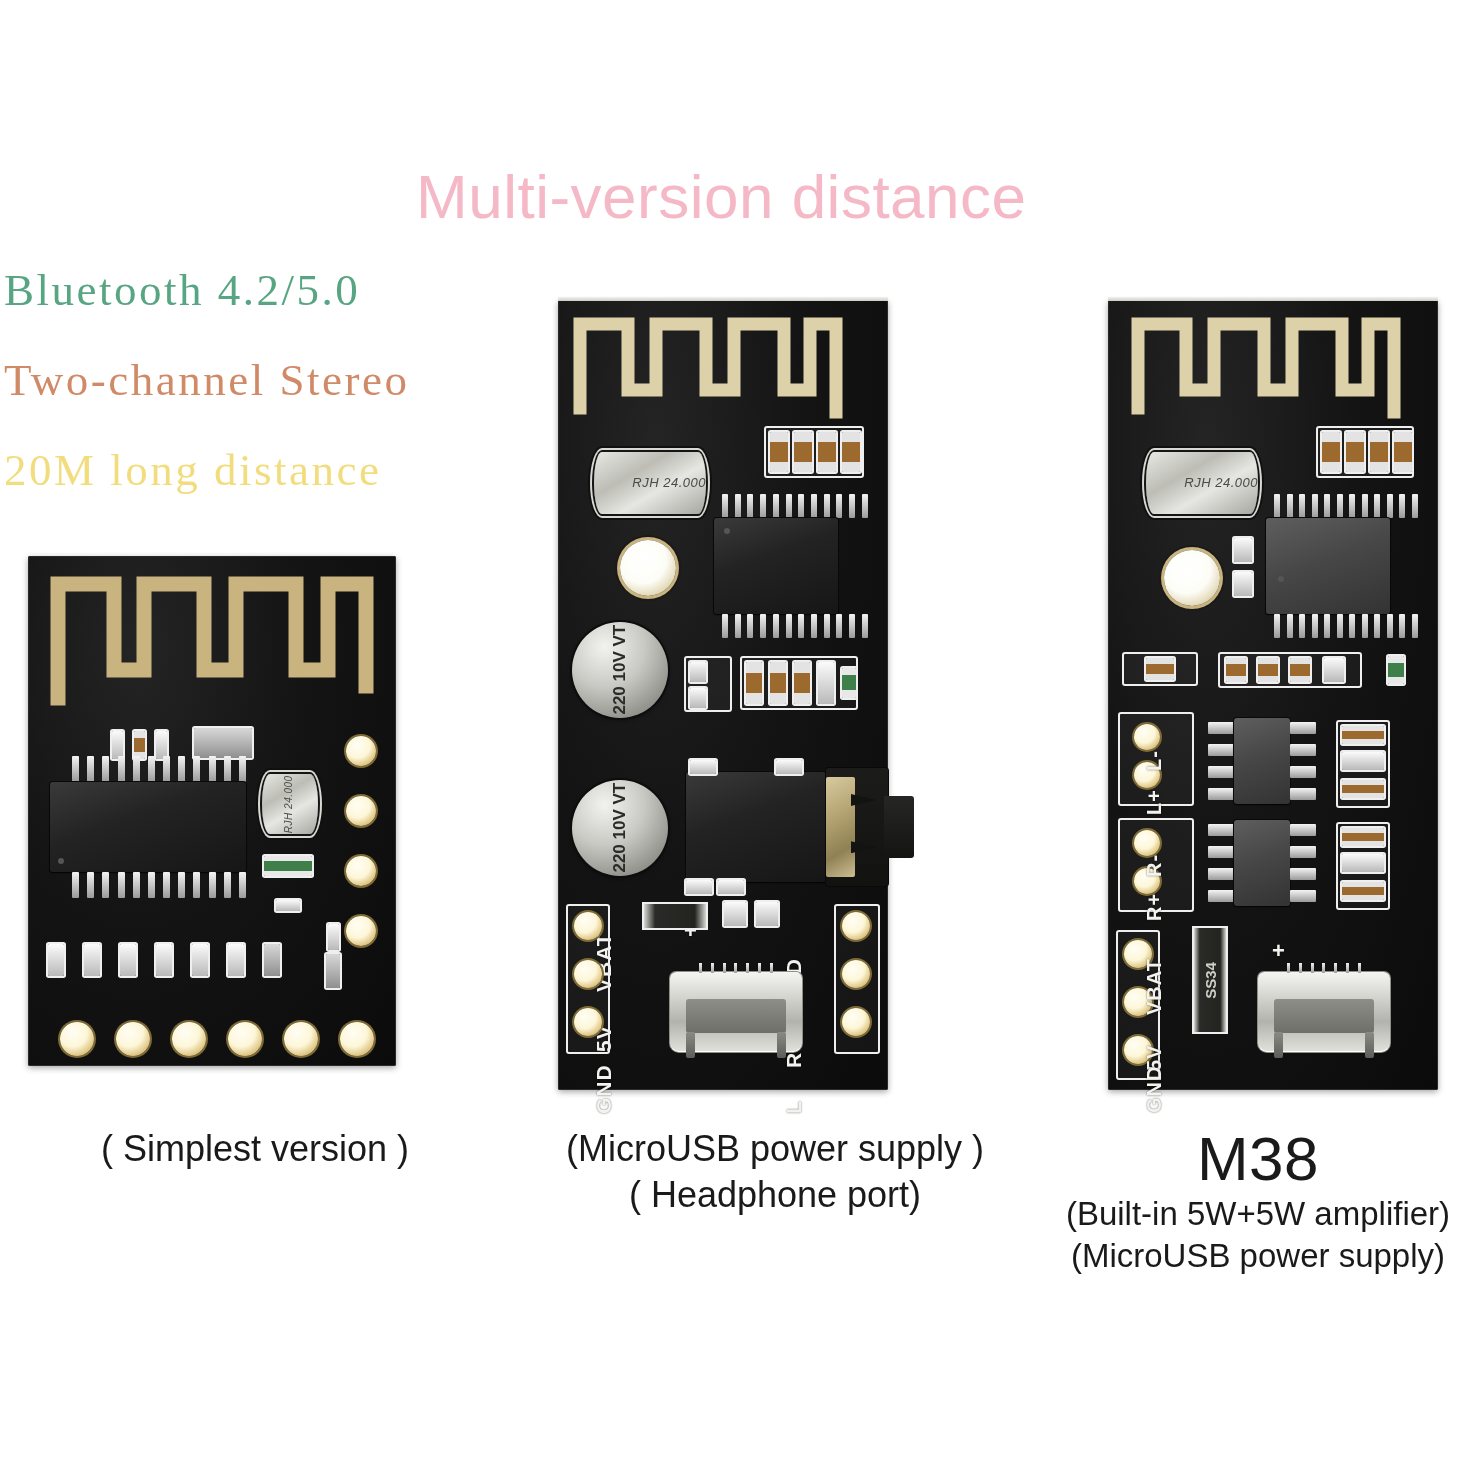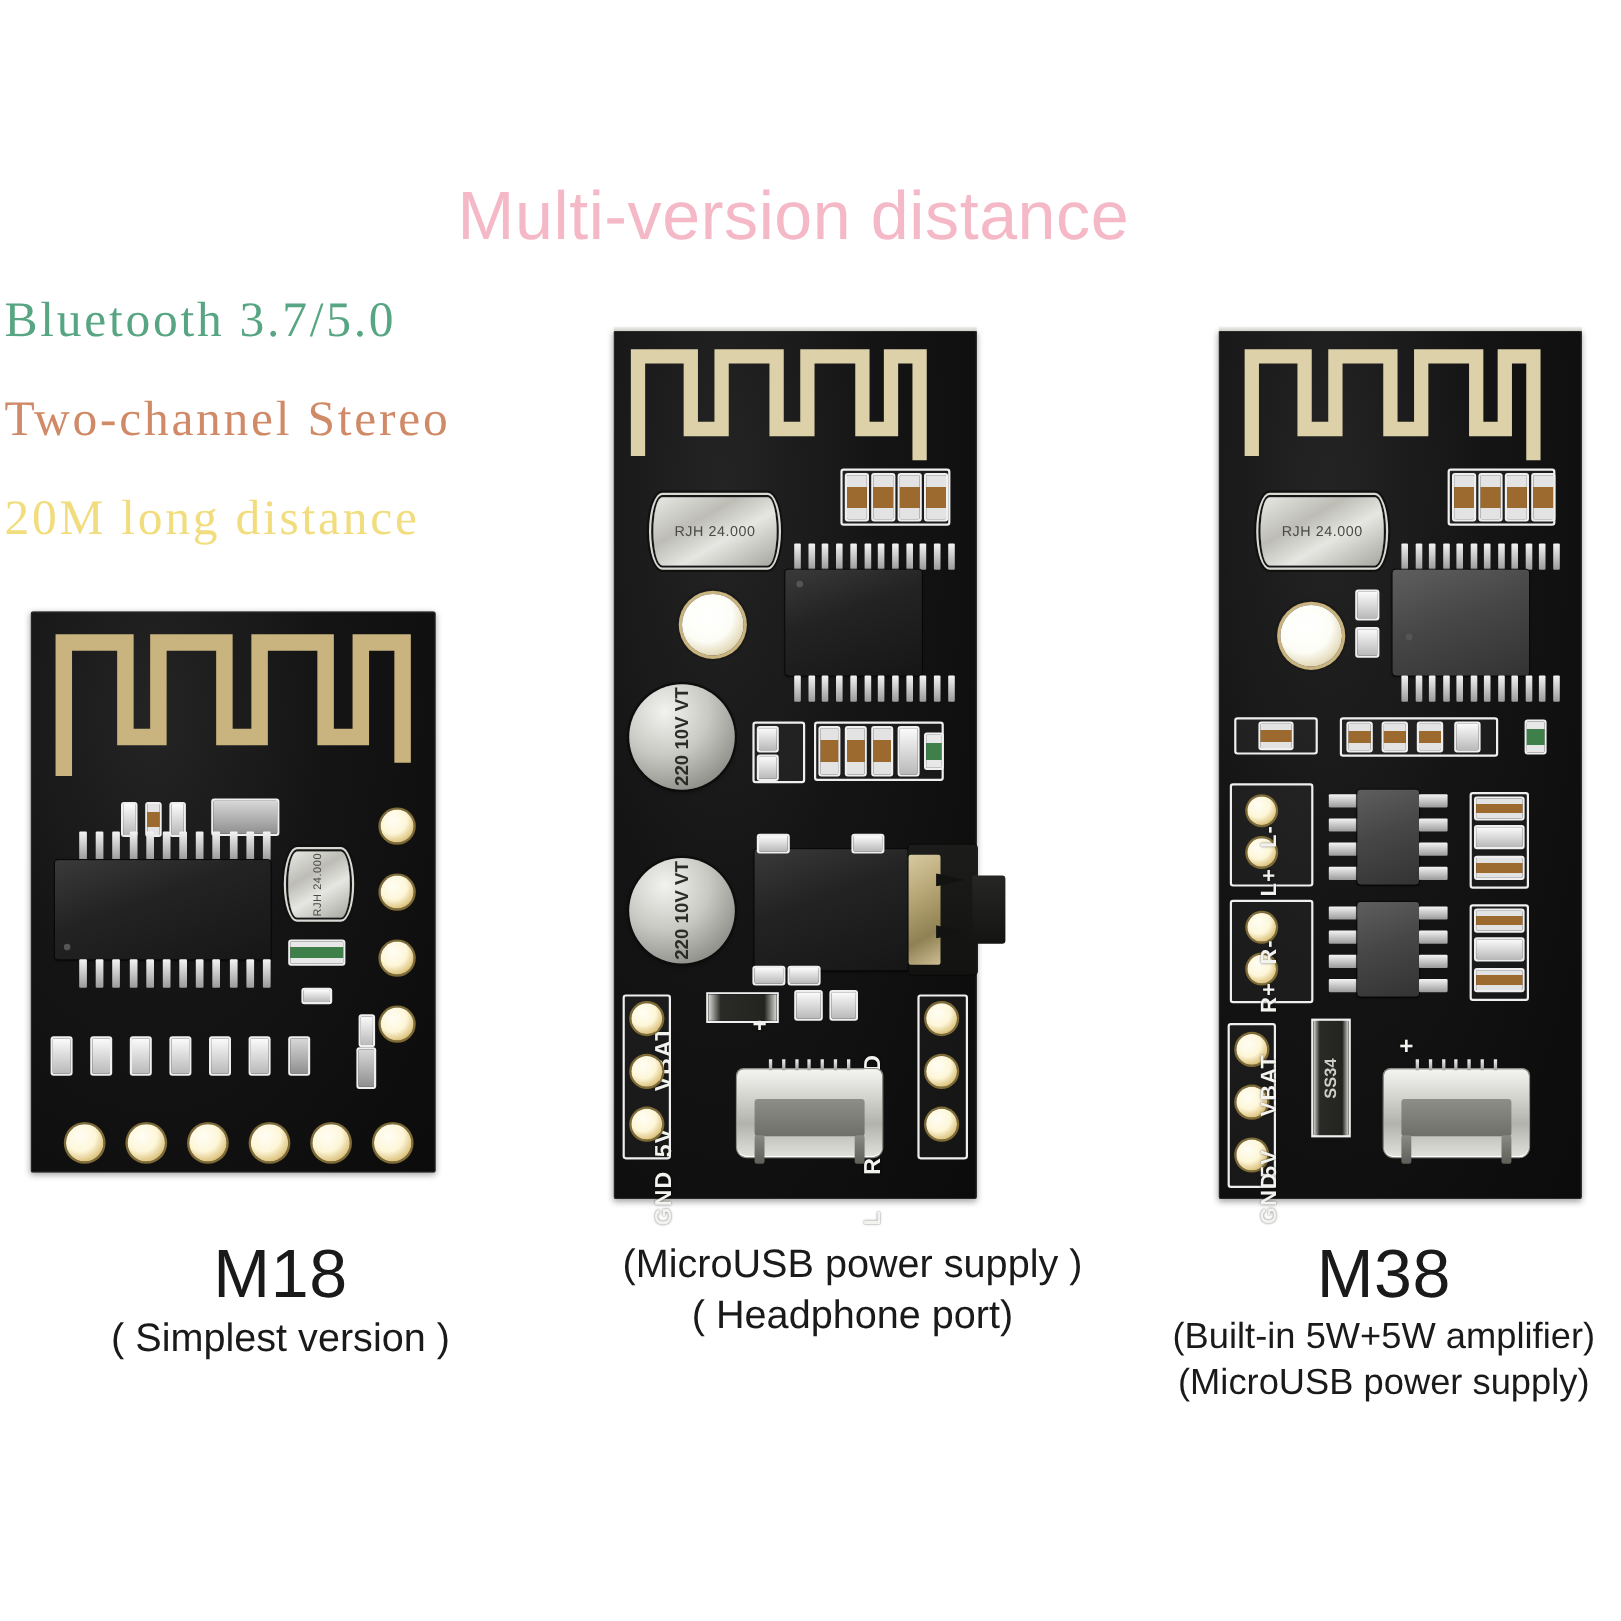--- a/index.html
+++ b/index.html
@@ -99,21 +99,21 @@
   .pinrow i {
     display:block; background:linear-gradient(#f4f4f4,#9a9a9a);
     border-radius:1px;
   }
 
   .crystal {
     position:absolute;
     border-radius:8px/50%;
     background:linear-gradient(150deg,#e8e8e4 0%,#bdbdb6 35%,#e6e6e2 60%,#a6a6a0 100%);
     box-shadow:0 0 0 2px #151515, 0 0 0 4px #d9d9d4, 0 0 0 6px #101010;
-    display:flex; align-items:center; justify-content:center;
+    display:flex; align-items:center; justify-content:flex-end;font-style:italic;
   }
   .crystal span {
     font-family:"Liberation Sans", sans-serif;
     color:#4a4a46; letter-spacing:.5px; white-space:nowrap;
     text-align:center; line-height:1.05;
   }
 
   .ecap {
     position:absolute; border-radius:50%;
     background:
@@ -219,21 +219,21 @@
     border-radius:0 3px 3px 0;
   }
   .jack-notch {
     position:absolute; background:#131311;
   }
 </style>
 </head>
 <body>
 
 <div id="title-main" style="color: rgb(244, 184, 198);">Multi-version distance</div>
-<div class="feature-line" id="feature-0" style="color: rgb(88, 165, 131);">Bluetooth 3.7/5.0</div>
+<div class="feature-line" id="feature-0" style="color: rgb(88, 165, 131);">Bluetooth 4.2/5.0</div>
 <div class="feature-line" id="feature-1" style="color: rgb(208, 138, 103);">Two-channel Stereo</div>
 <div class="feature-line" id="feature-2" style="color: rgb(242, 221, 126);">20M long distance</div>
 
 <div class="pcb" id="board-m18">
   <div class="pcb-inner">
 
     <div class="antenna" style="left:16px; top:14px; width:336px; height:140px;">
       <svg viewBox="0 0 336 140" preserveAspectRatio="none">
         <path d="M14 128 L14 14 L70 14 L70 100 L100 100 L100 14 L160 14 L160 100 L192 100 L192 14 L252 14 L252 100 L284 100 L284 14 L322 14 L322 116" fill="none" stroke="#c9b37e" stroke-width="15" stroke-linecap="square"></path>
       </svg>
@@ -572,21 +572,20 @@
           <i></i>
       </span>
       <span class="usb-mouth"></span>
       <span class="usb-tab" style="left:16px; bottom:-6px;"></span>
       <span class="usb-tab" style="right:16px; bottom:-6px;"></span>
     </div>
   </div>
 </div>
 
 <div class="caption" id="caption-m18">
-  <div class="model">M18</div>
   <div class="sub">( Simplest version )</div>
 </div>
 
 <div class="caption" id="caption-m28">
   <div class="sub">(MicroUSB power supply )</div>
   <div class="sub">( Headphone port)</div>
 </div>
 
 <div class="caption" id="caption-m38">
   <div class="model">M38</div>

